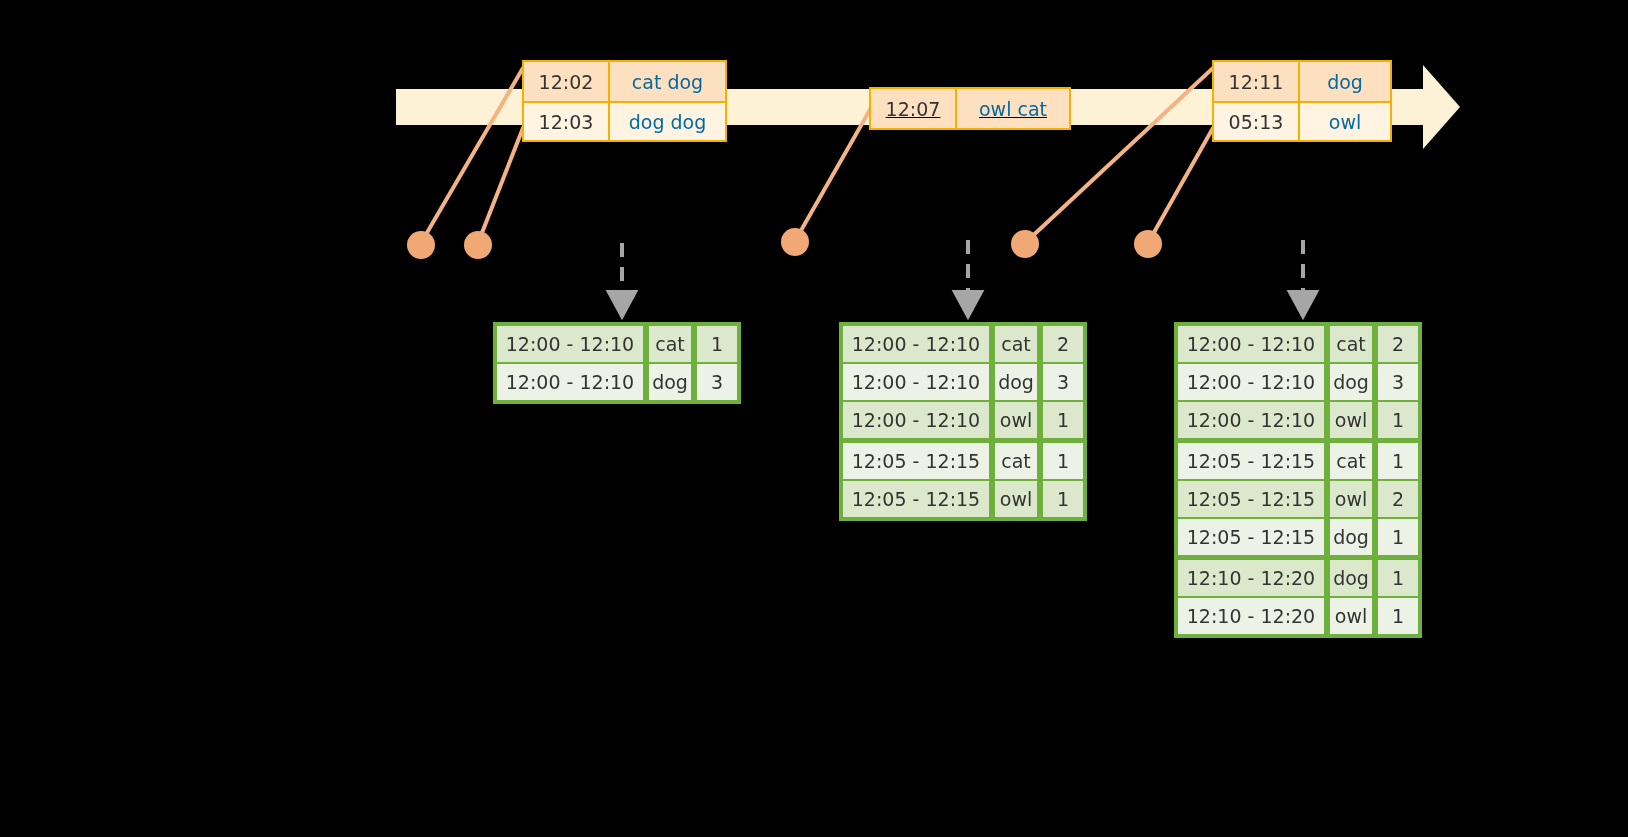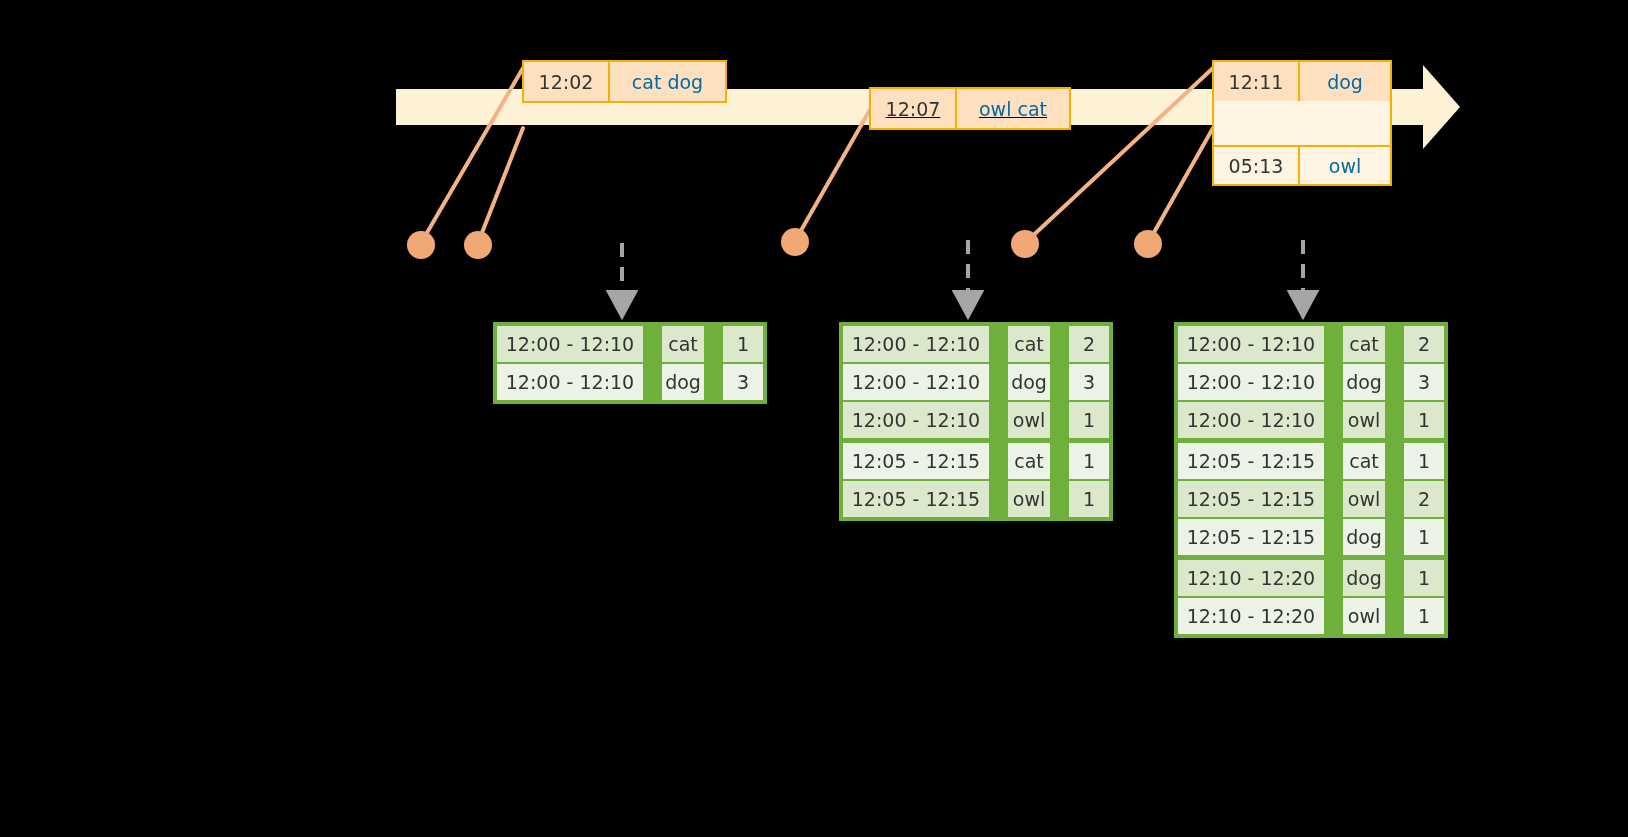--- a/index.html
+++ b/index.html
@@ -81,21 +81,21 @@
     box-sizing: border-box;
     background: #6FB03C;
     display: flex;
     flex-direction: column;
     gap: 2px;
   }
   .res-row {
     display: flex;
     flex-direction: row;
     height: 36px;
-    gap: 19px;
+    gap: 6px;
   }
   .res-cell {
     display: flex;
     align-items: center;
     justify-content: center;
     font-size: 19px;
     color: #333333;
     box-sizing: border-box;
   }
   .res-row.shade .res-cell { background: #DCE8CC; }
@@ -150,30 +150,34 @@
         <polygon points="1290,292 1316,292 1303,316"></polygon>
       </g>
     </g>
   </svg>
 
   <div class="event-box" style="left:522px; top:60px; width:205px;">
     <div class="event-row shade">
       <div class="ev-time">12:02</div>
       <div class="ev-text">cat dog</div>
     </div>
+    <div class="event-row plain">
+      <div class="ev-time">12:03</div>
+      <div class="ev-text">dog dog</div>
+    </div>
   </div>
 
   <div class="event-box" style="left:869px; top:87px; width:202px;text-decoration:underline;">
     <div class="event-row shade">
       <div class="ev-time">12:07</div>
       <div class="ev-text">owl cat</div>
     </div>
   </div>
 
-  <div class="event-box" style="left:1212px; top:60px; width:180px;gap:44px;">
+  <div class="event-box" style="left:1212px; top:60px; width:180px;">
     <div class="event-row shade">
       <div class="ev-time">12:11</div>
       <div class="ev-text">dog</div>
     </div>
     <div class="event-row plain">
       <div class="ev-time">05:13</div>
       <div class="ev-text">owl</div>
     </div>
   </div>
 

